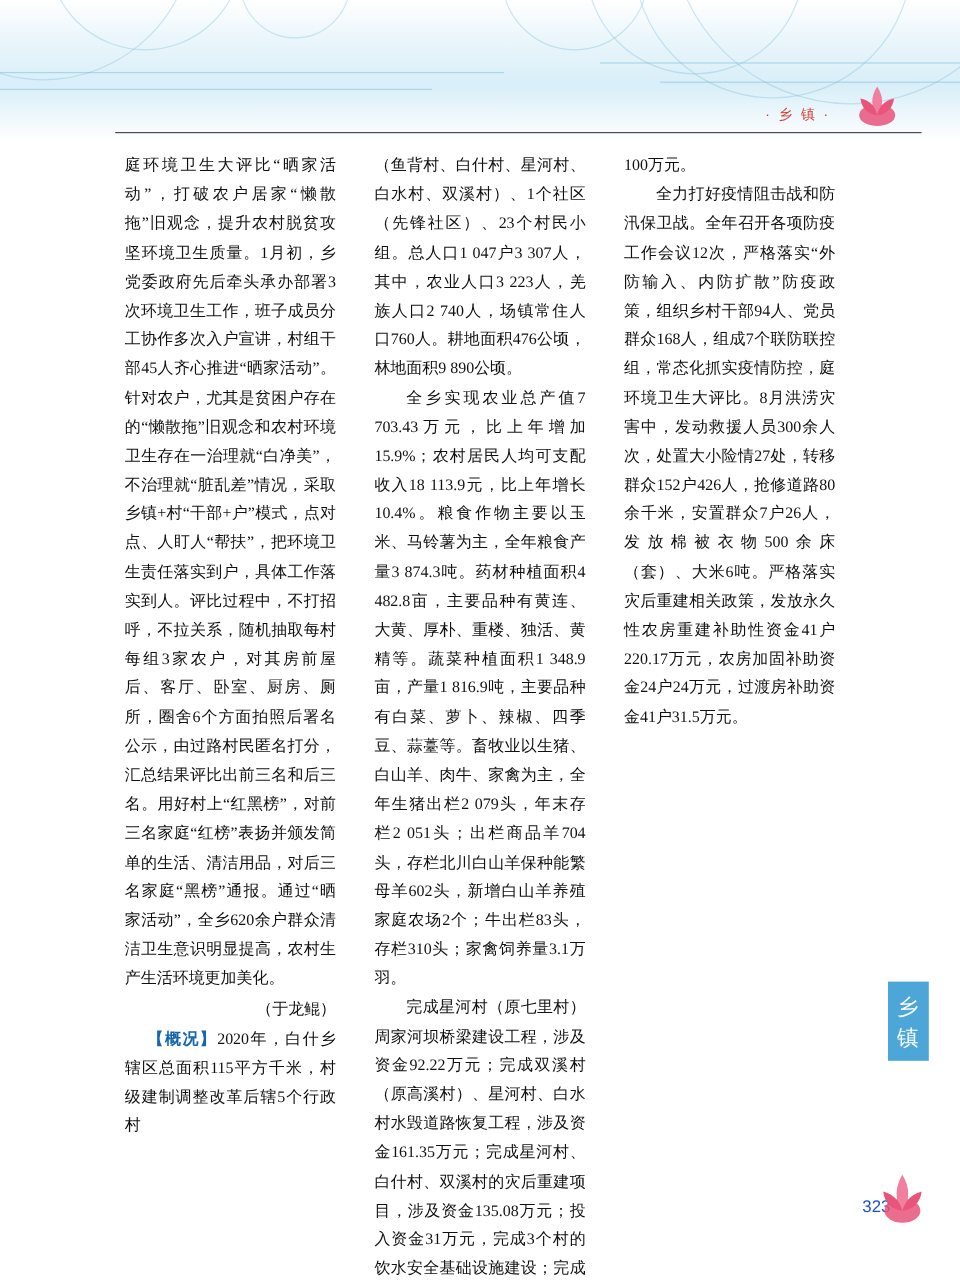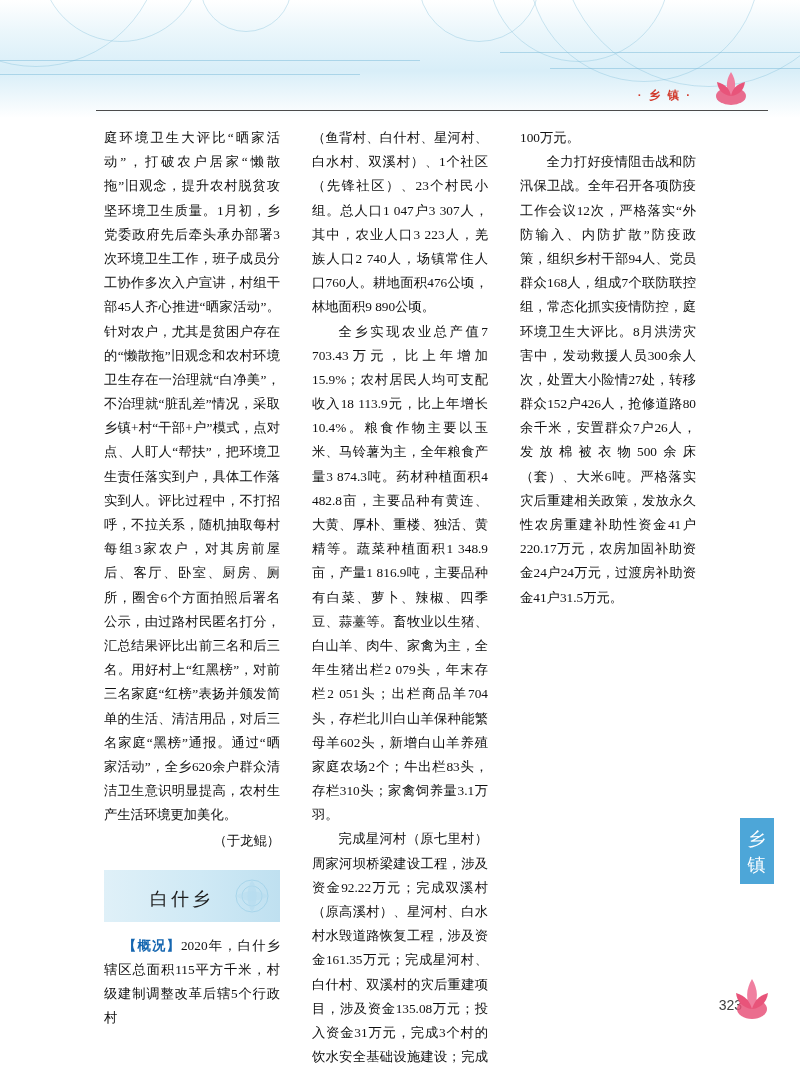--- a/index.html
+++ b/index.html
@@ -52,21 +52,20 @@
   }
 
   .running-head {
     position: absolute;
     right: 108px;
     top: 88px;
     font-size: 11.5px;
     letter-spacing: 2px;
     color: #d23c2e;
     font-family: "Liberation Sans", sans-serif;
-    font-weight: bold;
   }
 
   
   .lotus-top {
     position: absolute;
     right: 46px;
     top: 66px;
     width: 46px;
     height: 46px;
   }
@@ -152,21 +151,21 @@
     box-sizing: border-box;
     letter-spacing: 1px;
   }
 
   
   .folio {
     position: absolute;
     right: 58px;
     bottom: 56px;
     font-size: 14px;
-    color: #404040;
+    color: #1d4ed8;
     font-family: "Liberation Sans", sans-serif;
   }
   .lotus-bottom {
     position: absolute;
     right: 26px;
     bottom: 44px;
     width: 44px;
     height: 52px;
   }
 </style>
@@ -197,29 +196,20 @@
     <path d="M9 16 C18 18 22 24 23 30 C15 29 10 24 9 16 Z" fill="#e8547a"></path>
     <path d="M37 16 C28 18 24 24 23 30 C31 29 36 24 37 16 Z" fill="#e8547a"></path>
   </svg>
 
   <div class="header-rule"></div>
 
   <div class="col col-1">
     <p class="noindent">庭环境卫生大评比“晒家活动”，打破农户居家“懒散拖”旧观念，提升农村脱贫攻坚环境卫生质量。1月初，乡党委政府先后牵头承办部署3次环境卫生工作，班子成员分工协作多次入户宣讲，村组干部45人齐心推进“晒家活动”。针对农户，尤其是贫困户存在的“懒散拖”旧观念和农村环境卫生存在一治理就“白净美”，不治理就“脏乱差”情况，采取乡镇+村“干部+户”模式，点对点、人盯人“帮扶”，把环境卫生责任落实到户，具体工作落实到人。评比过程中，不打招呼，不拉关系，随机抽取每村每组3家农户，对其房前屋后、客厅、卧室、厨房、厕所，圈舍6个方面拍照后署名公示，由过路村民匿名打分，汇总结果评比出前三名和后三名。用好村上“红黑榜”，对前三名家庭“红榜”表扬并颁发简单的生活、清洁用品，对后三名家庭“黑榜”通报。通过“晒家活动”，全乡620余户群众清洁卫生意识明显提高，农村生产生活环境更加美化。</p>
     <p class="sign">（于龙鲲）</p>
 
-    <div class="section-title">
-      <span class="title-text">白什乡</span>
-      <svg class="orn" viewBox="0 0 48 48">
-        <circle cx="24" cy="24" r="16" fill="none" stroke="#8fc9e4" stroke-width="1"></circle>
-        <circle cx="24" cy="24" r="10" fill="none" stroke="#8fc9e4" stroke-width="1"></circle>
-        <path d="M24 8 C30 16 30 32 24 40 C18 32 18 16 24 8 Z" fill="#a9d6ec" opacity="0.7"></path>
-        <path d="M8 24 C16 18 32 18 40 24 C32 30 16 30 8 24 Z" fill="#a9d6ec" opacity="0.5"></path>
-      </svg>
-    </div>
 
     <p class="noindent"><span class="lead-tag">【概况】</span><span>2020年，白什乡辖区总面积115平方千米，村级建制调整改革后辖5个行政村</span></p>
   </div>
 
   <div class="col col-2">
     <p class="noindent">（鱼背村、白什村、星河村、白水村、双溪村）、1个社区（先锋社区）、23个村民小组。总人口1 047户3 307人，其中，农业人口3 223人，羌族人口2 740人，场镇常住人口760人。耕地面积476公顷，林地面积9 890公顷。</p>
     <p>全乡实现农业总产值7 703.43万元，比上年增加15.9%；农村居民人均可支配收入18 113.9元，比上年增长10.4%。粮食作物主要以玉米、马铃薯为主，全年粮食产量3 874.3吨。药材种植面积4 482.8亩，主要品种有黄连、大黄、厚朴、重楼、独活、黄精等。蔬菜种植面积1 348.9亩，产量1 816.9吨，主要品种有白菜、萝卜、辣椒、四季豆、蒜薹等。畜牧业以生猪、白山羊、肉牛、家禽为主，全年生猪出栏2 079头，年末存栏2 051头；出栏商品羊704头，存栏北川白山羊保种能繁母羊602头，新增白山羊养殖家庭农场2个；牛出栏83头，存栏310头；家禽饲养量3.1万羽。</p>
     <p>完成星河村（原七里村）周家河坝桥梁建设工程，涉及资金92.22万元；完成双溪村（原高溪村）、星河村、白水村水毁道路恢复工程，涉及资金161.35万元；完成星河村、白什村、双溪村的灾后重建项目，涉及资金135.08万元；投入资金31万元，完成3个村的饮水安全基础设施建设；完成省级民生实事项目1个，涉及资金</p>
   </div>
 

